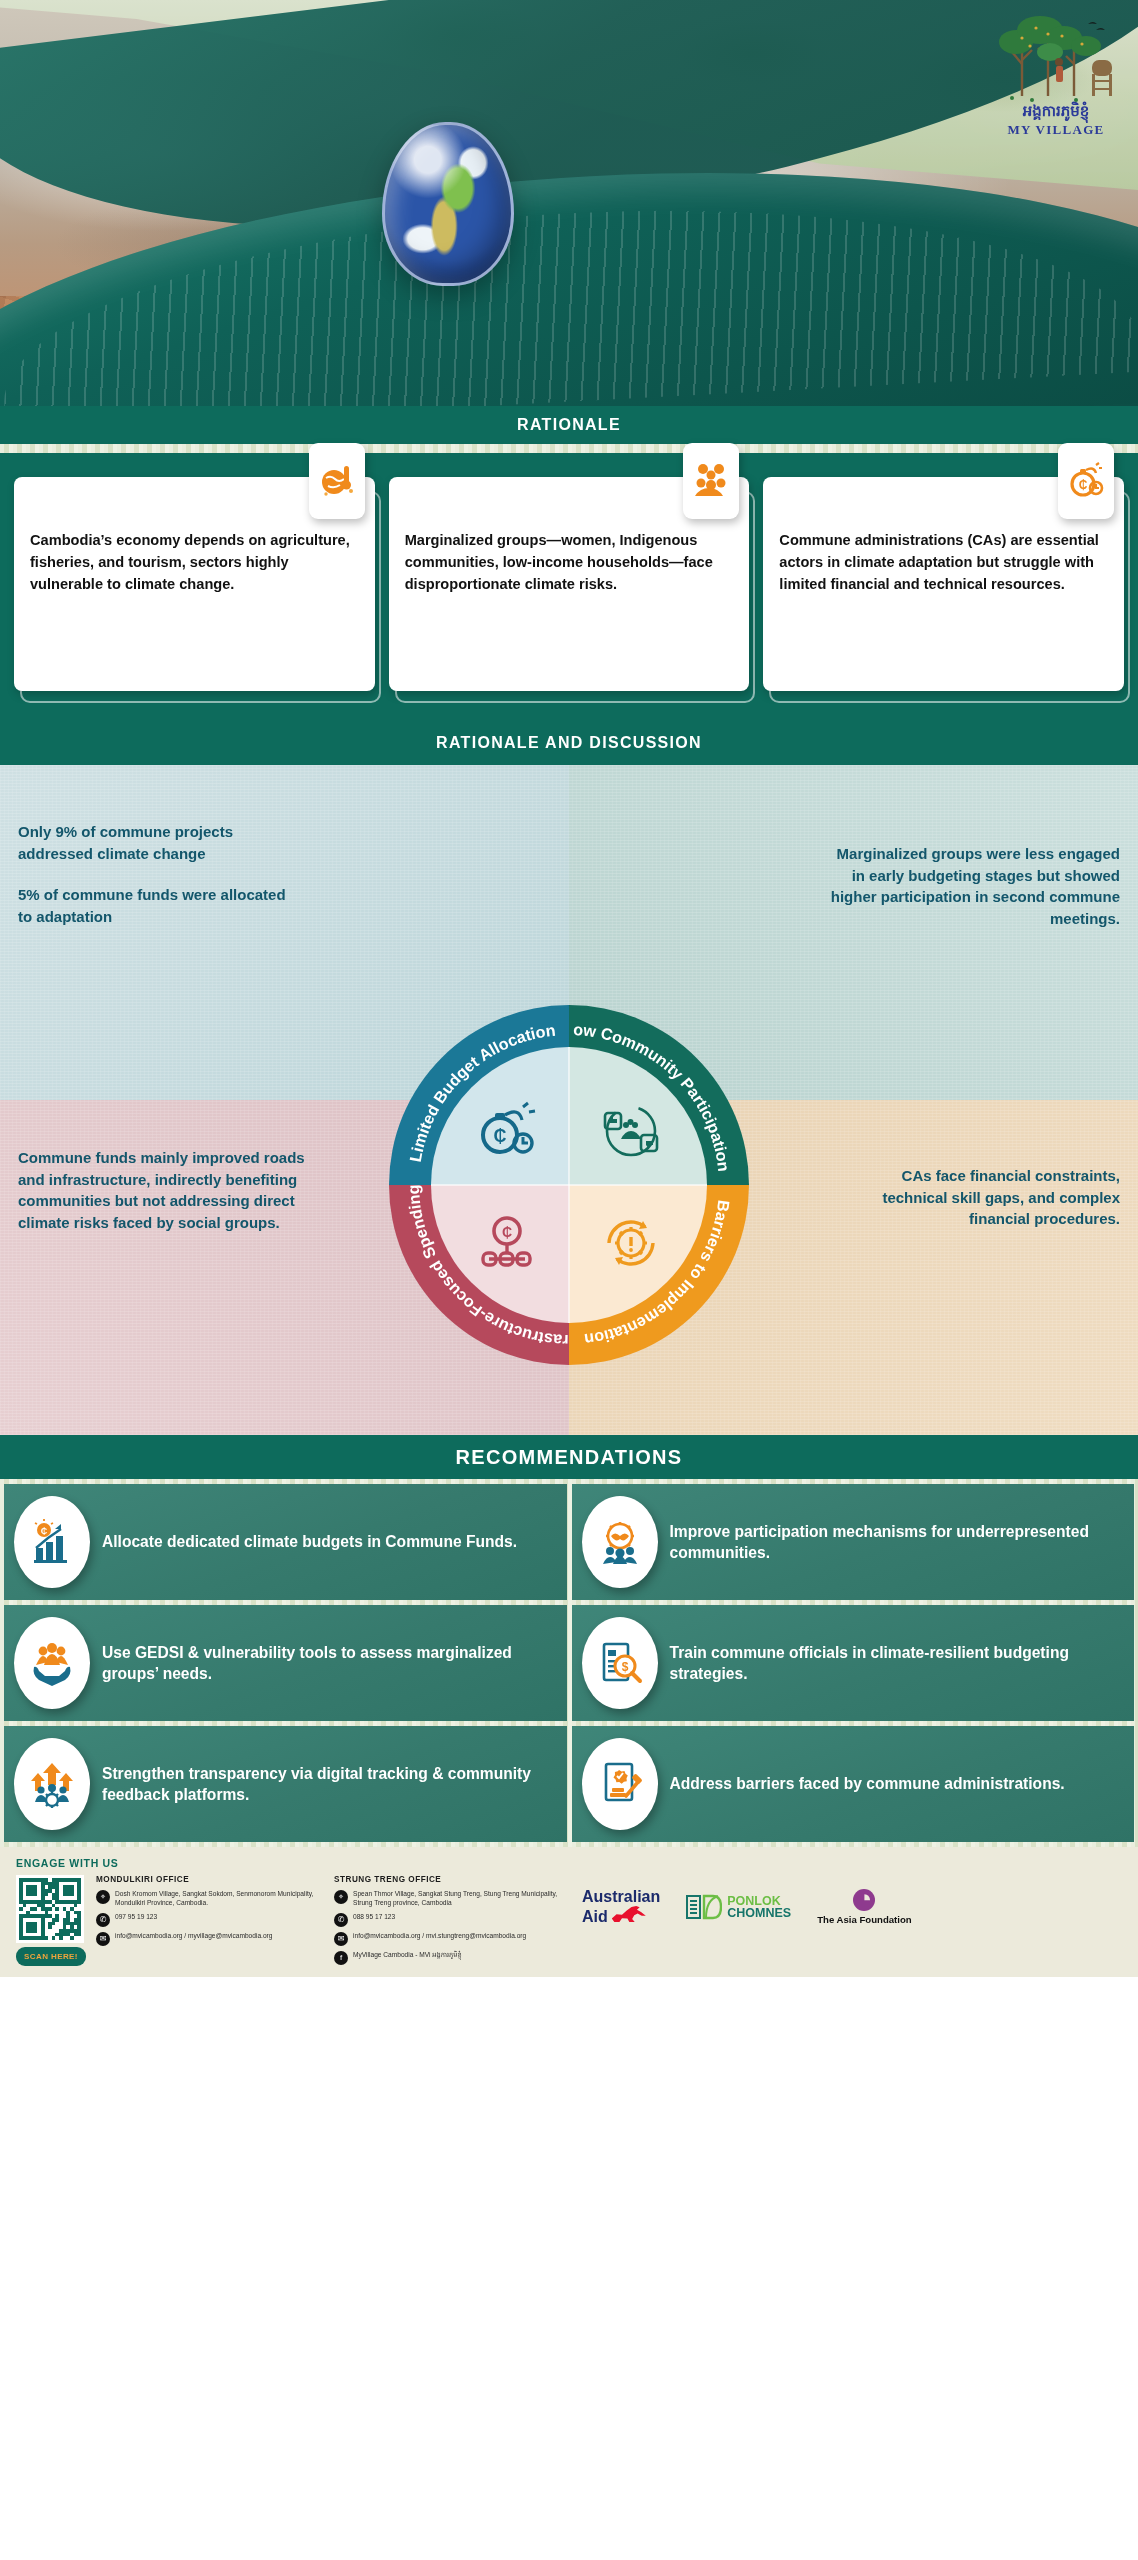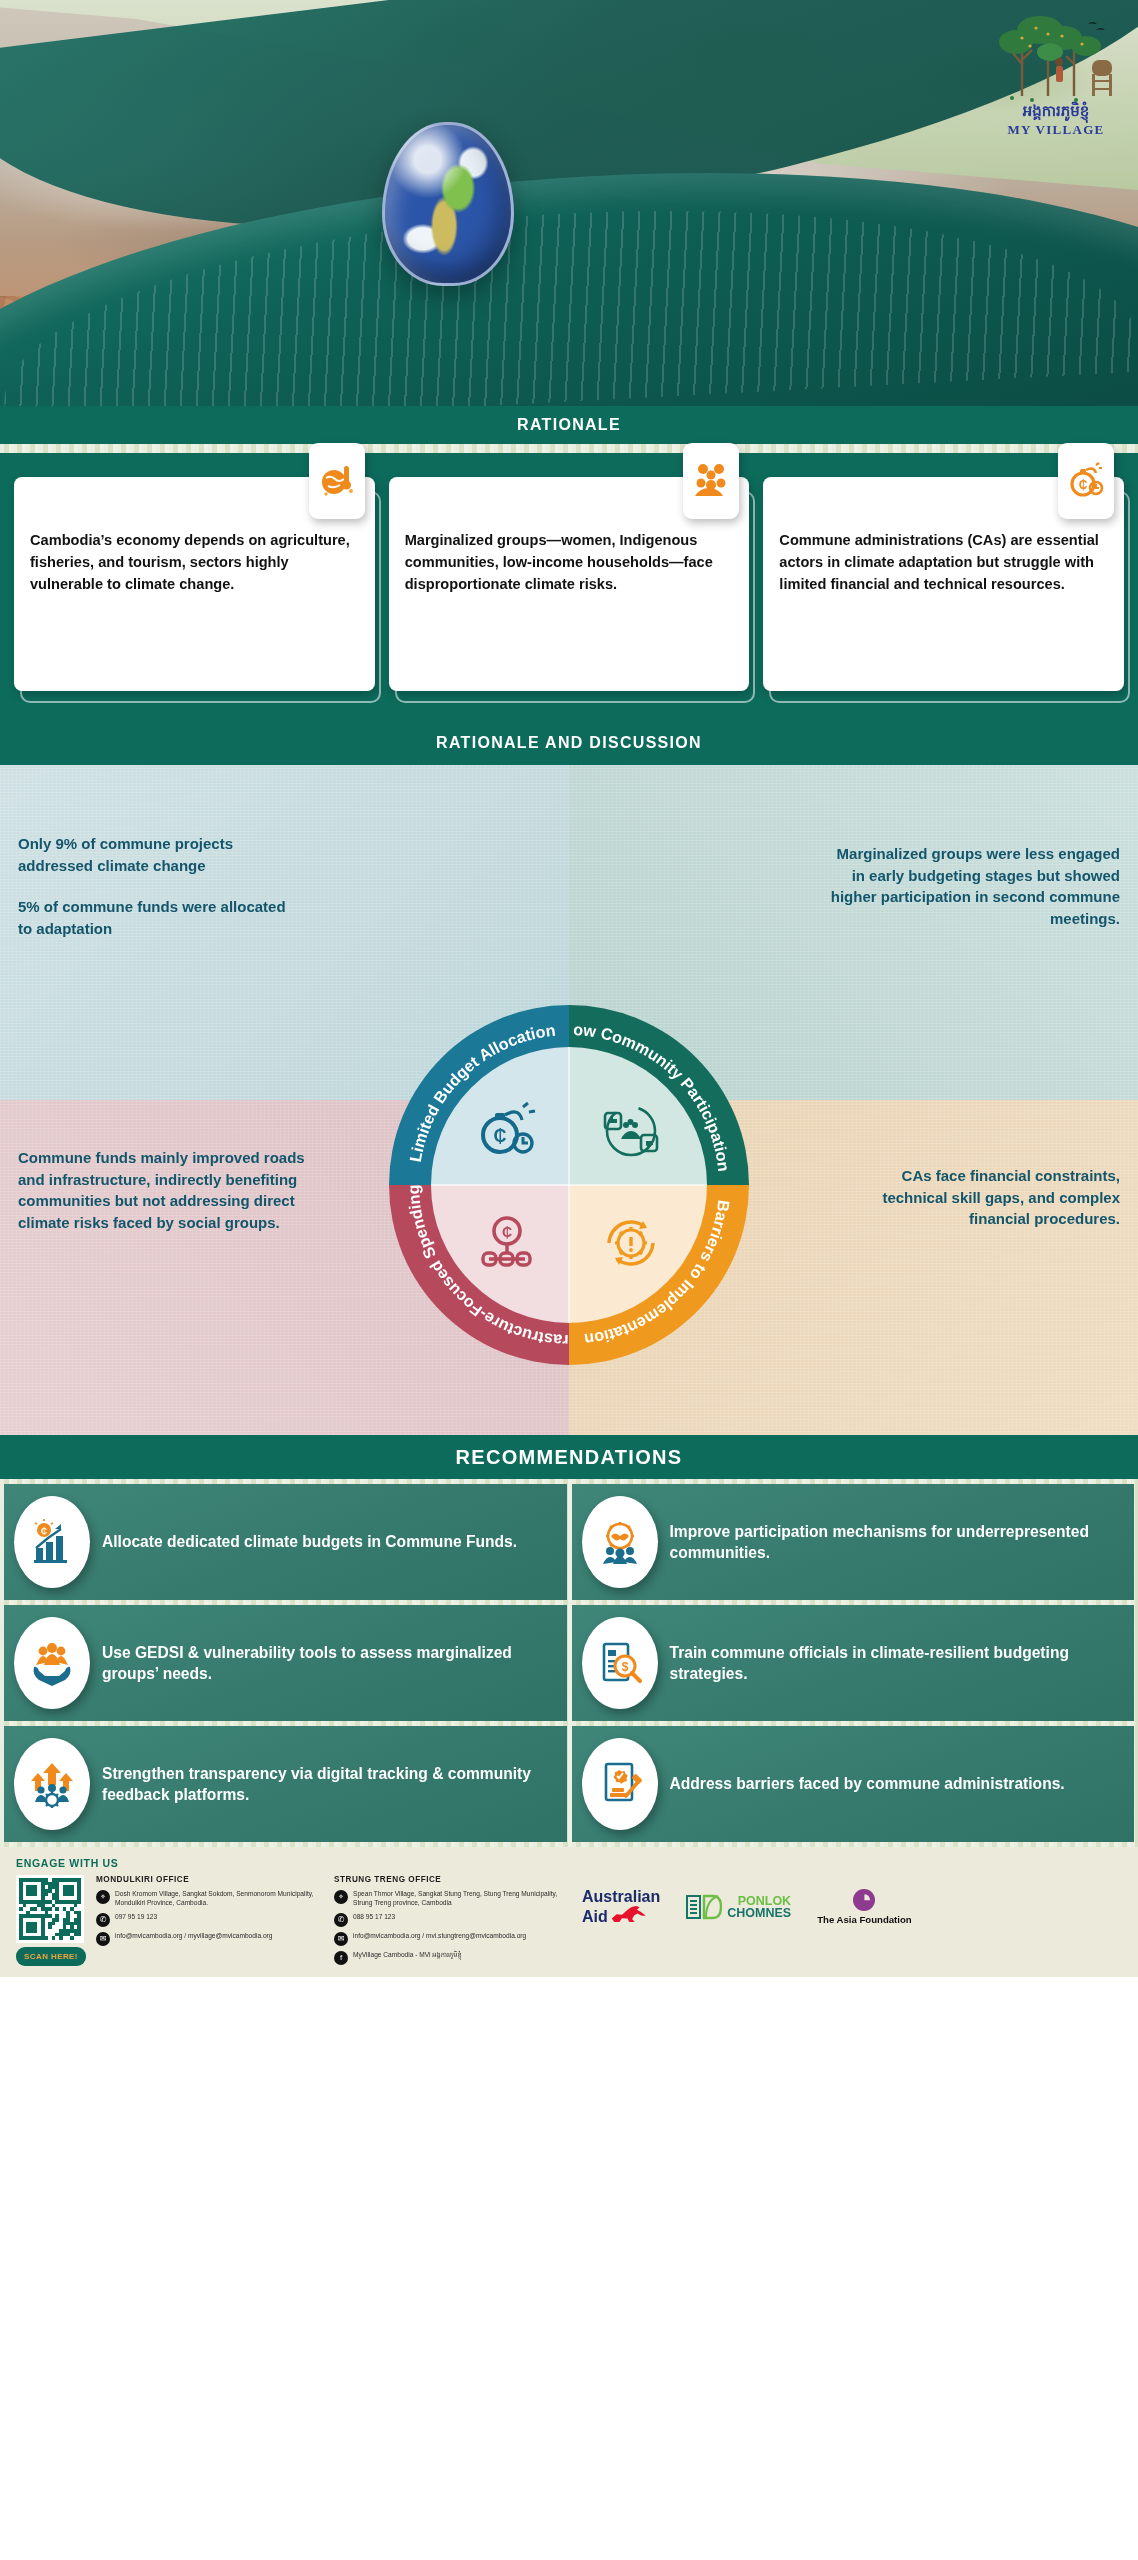--- a/index.html
+++ b/index.html
@@ -102,21 +102,21 @@
   .f-bg{ position:absolute; inset:0; display:grid; grid-template-columns:1fr 1fr; grid-template-rows:1fr 1fr; }
   .q1{ background:linear-gradient(135deg,#cfe0e3,#bdd6da); }
   .q2{ background:linear-gradient(225deg,#cbdfdd,#b9d3cf); }
   .q3{ background:linear-gradient(45deg,#e7cfd1,#dcc0c4); }
   .q4{ background:linear-gradient(315deg,#efdcc1,#e9d3b4); }
   .f-noise{ position:absolute; inset:0; opacity:.30;
     background:
       repeating-linear-gradient(0deg, rgba(255,255,255,.5) 0 1px, rgba(255,255,255,0) 1px 3px),
       repeating-linear-gradient(90deg, rgba(255,255,255,.35) 0 1px, rgba(255,255,255,0) 1px 4px); }
   .f-text{ position:absolute; color:#13566b; font-weight:bold; font-size:15px; line-height:1.44; }
-  .f-tl{ left:18px; top:68px; width:282px; }
+  .f-tl{ left:18px; top:56px; width:282px; }
   .f-tl p + p{ margin-top:20px; }
   .f-tr{ right:18px; top:78px; width:300px; text-align:right; }
   .f-bl{ left:18px; top:382px; width:300px; }
   .f-br{ right:18px; top:400px; width:286px; text-align:right; }
 
   .wheel{ position:absolute; left:50%; top:234px; transform:translateX(-50%);
     width:372px; height:372px; }
   .wheel svg{ display:block; }
   .wheel-ic{ position:absolute; width:64px; height:64px; }
   .ic-tl{ left:92px; top:100px; }
@@ -156,21 +156,21 @@
     color:#fff; font-size:8px; display:flex; align-items:center; justify-content:center; }
   .of-tx{ font-size:6.6px; line-height:1.35; color:#2a2a2a; }
   .logos{ display:flex; align-items:center; gap:26px; margin-left:0; padding-top:14px; }
   .l-ausaid{ color:#1b2a6b; font-weight:bold; font-size:16px; line-height:1.02; }
   .kang{ display:inline-block; width:34px; height:17px; background:#e8112d; margin-left:4px;
     clip-path:polygon(0% 78%,14% 52%,30% 56%,44% 30%,58% 10%,72% 4%,82% 12%,74% 26%,86% 40%,
                       100% 62%,88% 62%,76% 48%,66% 58%,60% 80%,68% 100%,52% 100%,46% 78%,
                       30% 76%,22% 100%,8% 100%); }
   .l-ponlok{ display:flex; align-items:center; gap:5px; }
   .pl-mark{ width:36px; height:28px; position:relative; }
-  .pl-text{ font-weight:bold; font-size:12.5px; line-height:1.02;text-align:right; }
+  .pl-text{ font-weight:bold; font-size:12.5px; line-height:1.02; }
   .pl-1{ color:#6cbe45; } .pl-2{ color:#16756a; }
   .l-taf{ text-align:center; }
   .taf-mark{ width:22px; height:22px; border-radius:50%; background:#8e3a8e; margin:0 auto 3px;
     position:relative; }
   .taf-mark::after{ content:""; position:absolute; inset:5px; border-radius:50%;
     background:#eceadb; clip-path:polygon(50% 0,100% 0,100% 50%,50% 50%); }
   .taf-tx{ font-size:9.6px; font-weight:bold; color:#111; }
 </style>
 </head>
 <body>

